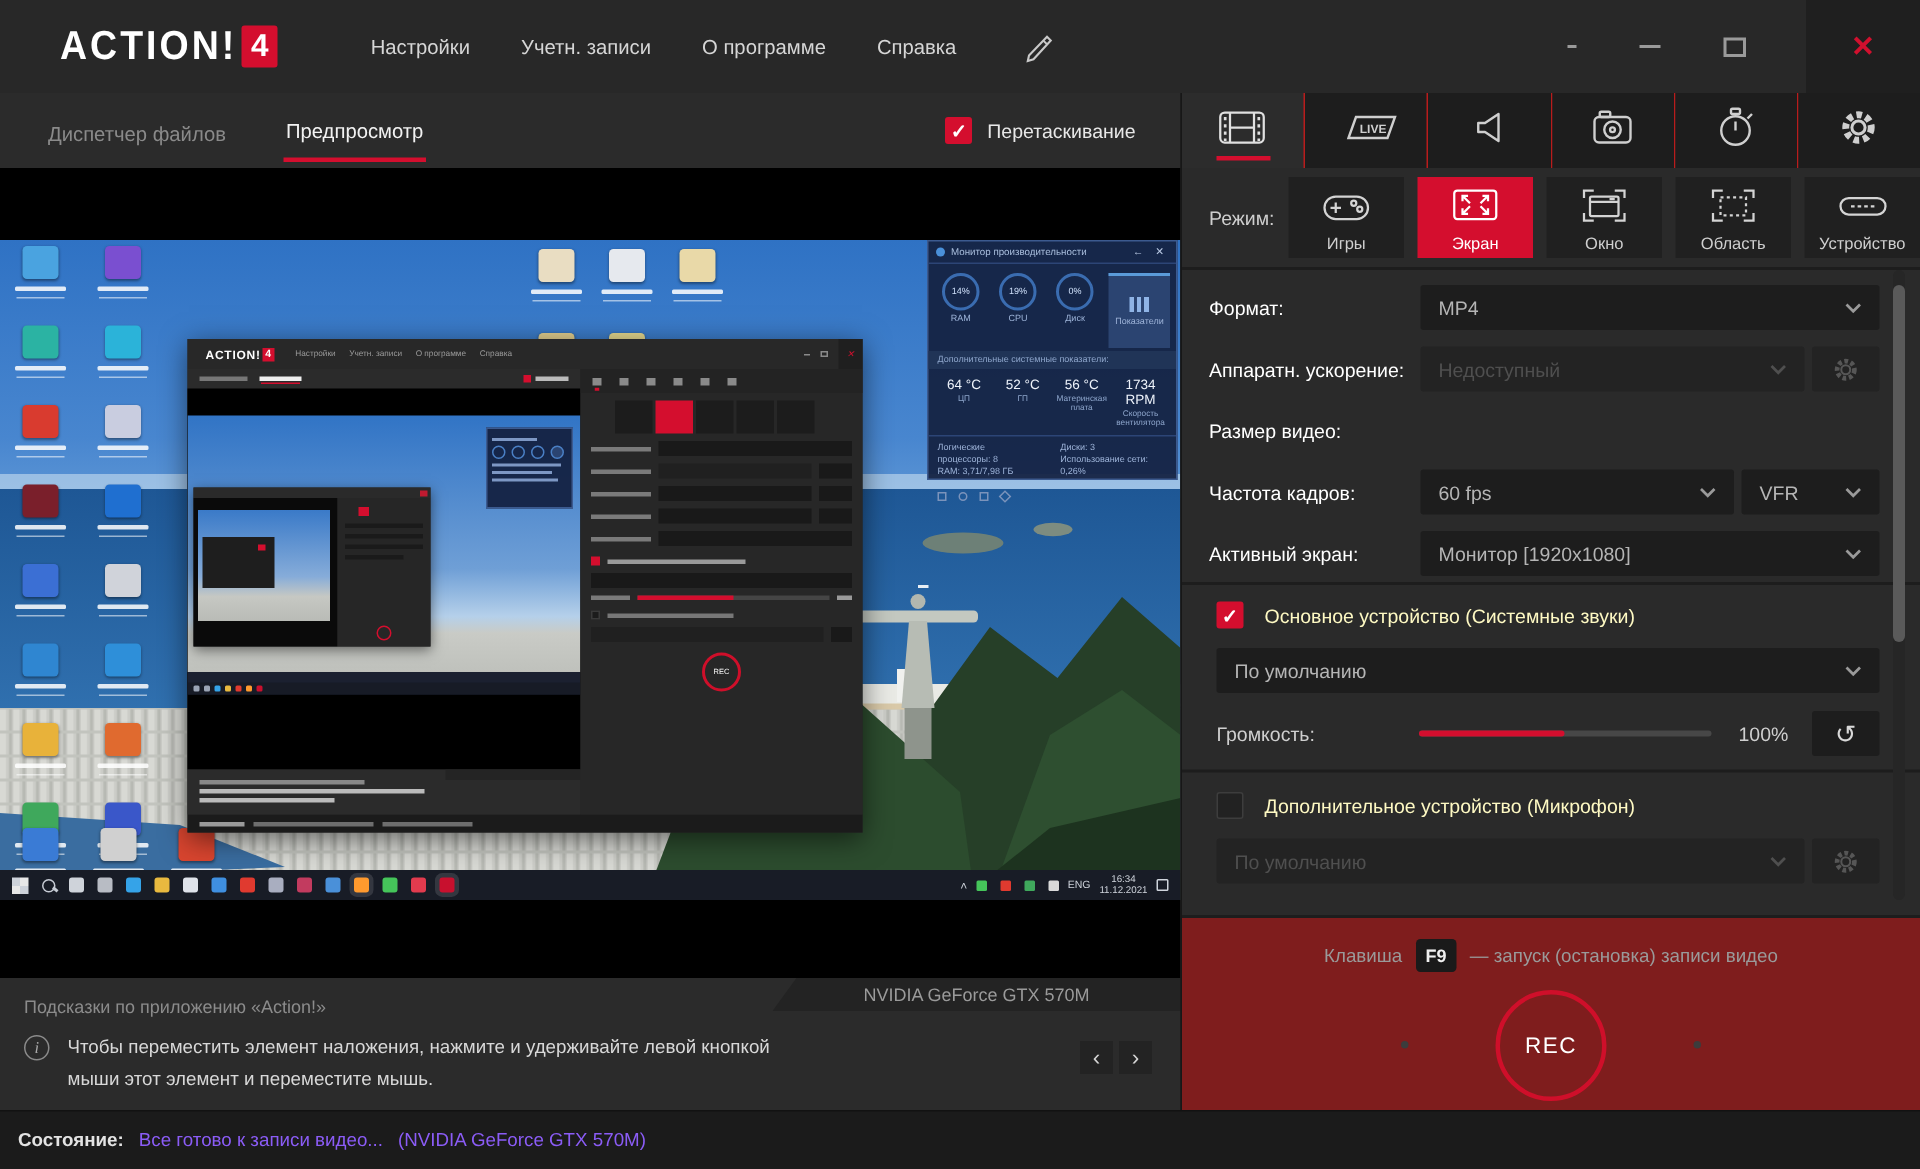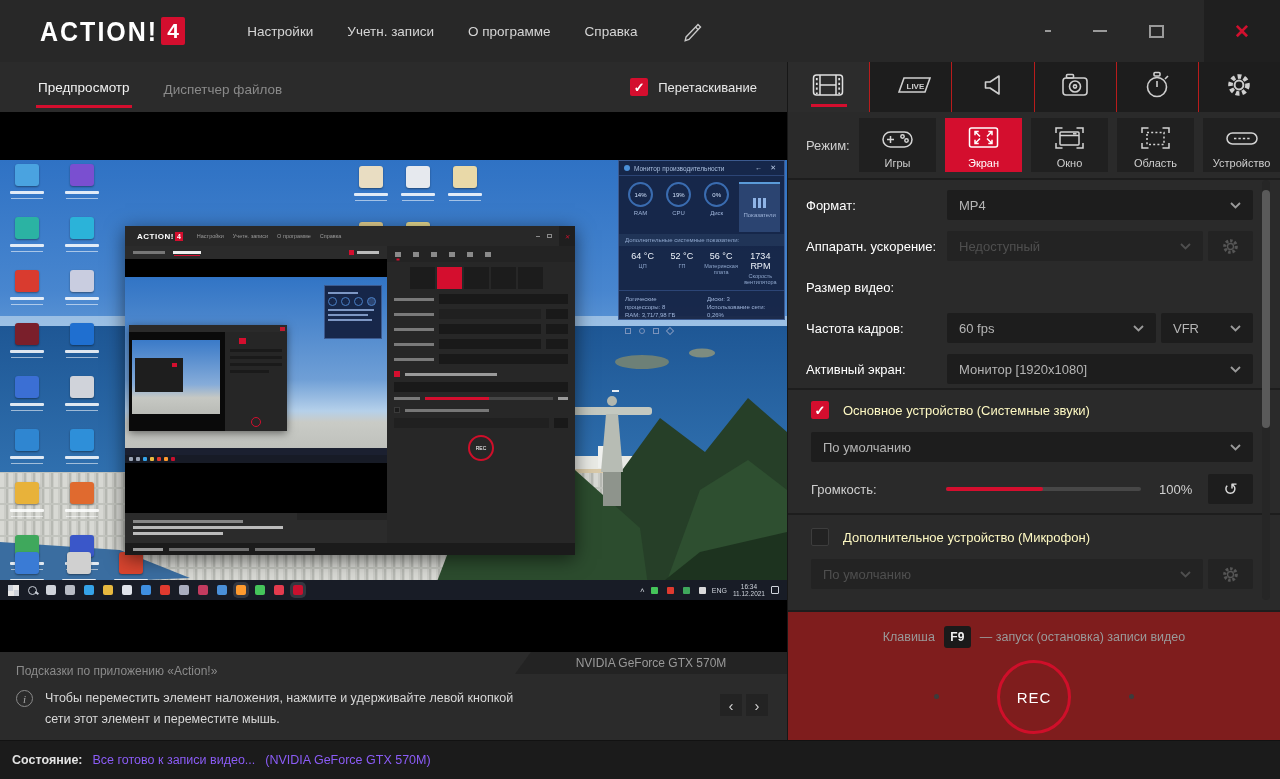--- a/index.html
+++ b/index.html
@@ -274,22 +274,22 @@
       <div class="wc-min"></div>
       <div class="wc-max"></div>
       <div class="wc-close">✕</div>
     </div>
   </div>
 
   <div class="main">
 
     <div class="left">
       <div class="tabs-bar">
+        <div class="ltab inactive">Диспетчер файлов</div>
         <div class="ltab active">Предпросмотр</div>
-        <div class="ltab inactive">Диспетчер файлов</div>
         <div class="drag-box">
           <div class="chk on">✓</div>
           <span class="drag-label">Перетаскивание</span>
         </div>
       </div>
 
       <div class="preview">
         <div class="scene">
 
           <svg class="land" width="787" height="440" viewBox="0 0 787 440">
@@ -607,21 +607,21 @@
         </div>
       </div>
 
       <div class="tips">
         <div class="nvidia-tab">NVIDIA GeForce GTX 570M</div>
         <div class="tips-header">Подсказки по приложению «Action!»</div>
         <div class="tip-row">
           <div class="info-ico">i</div>
           <div class="tip-text">
             <div>Чтобы переместить элемент наложения, нажмите и удерживайте левой кнопкой</div>
-            <div>сети этот элемент и переместите мышь.</div>
+            <div>мыши этот элемент и переместите мышь.</div>
           </div>
         </div>
         <div class="tip-nav">
           <div>‹</div>
           <div>›</div>
         </div>
       </div>
     </div>
 
     <div class="right">

